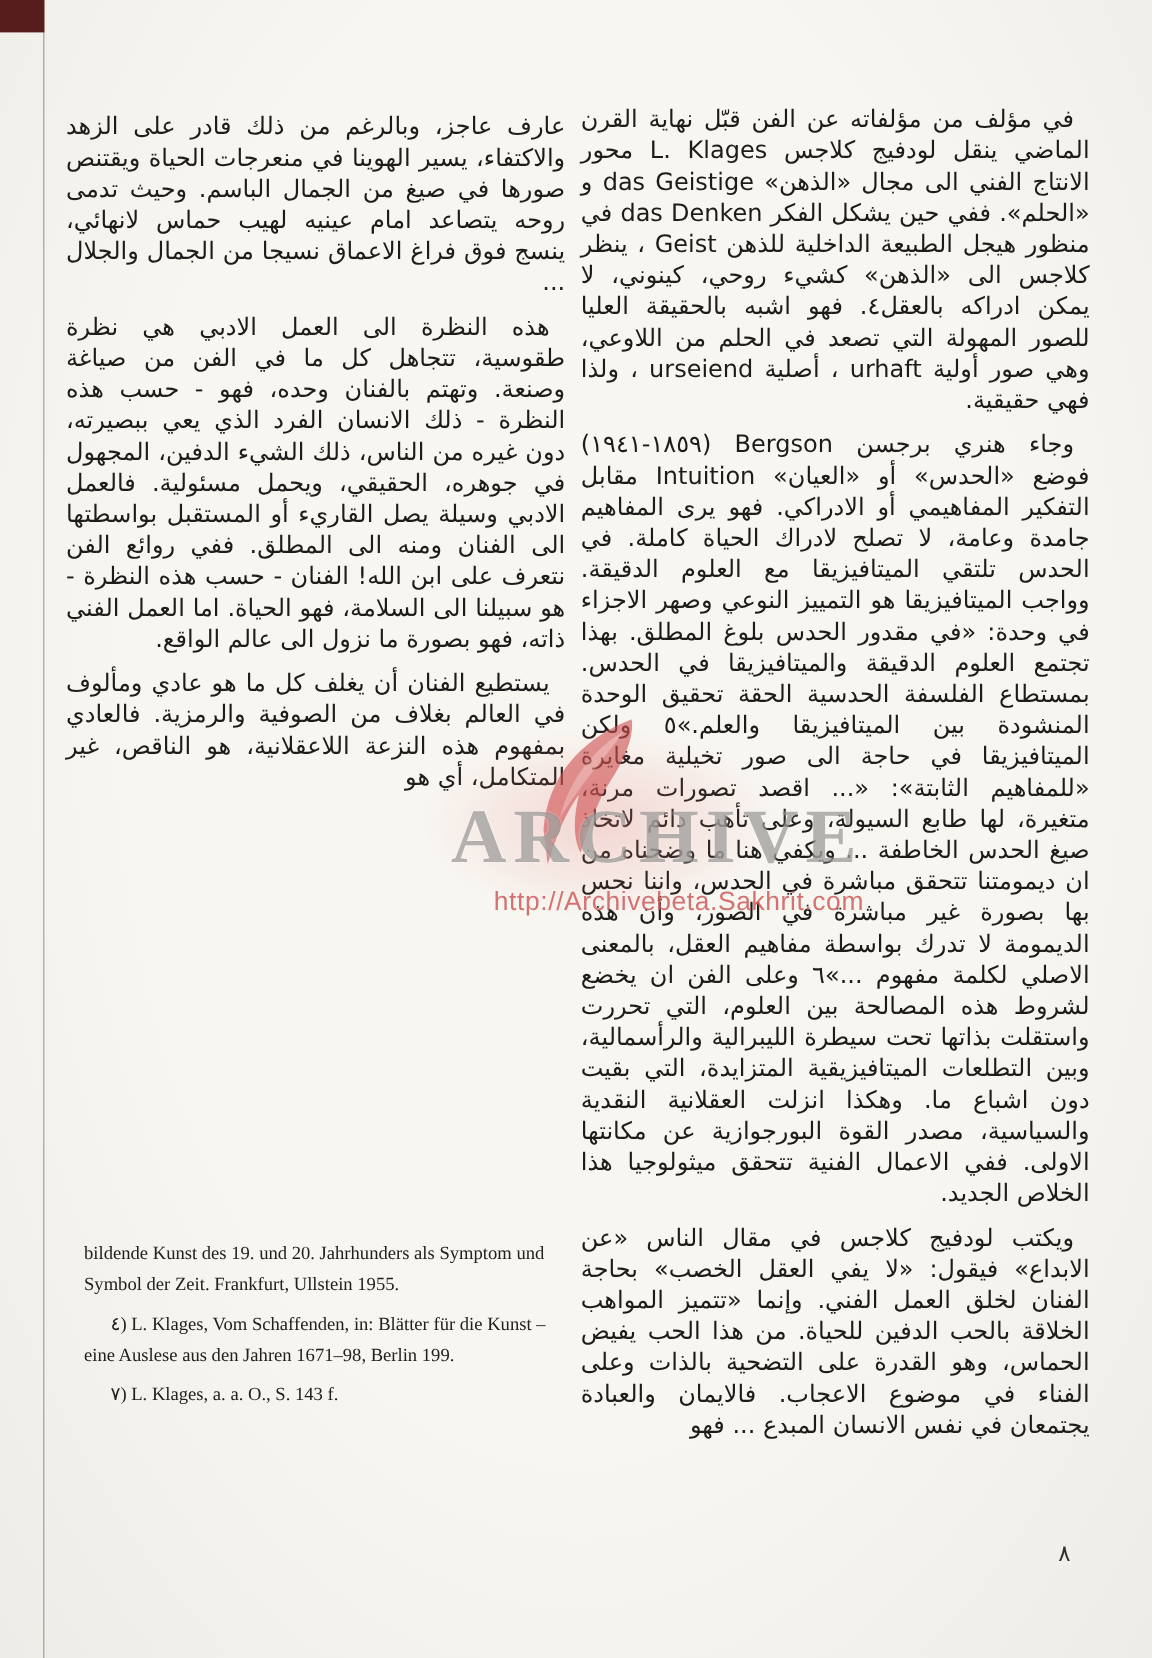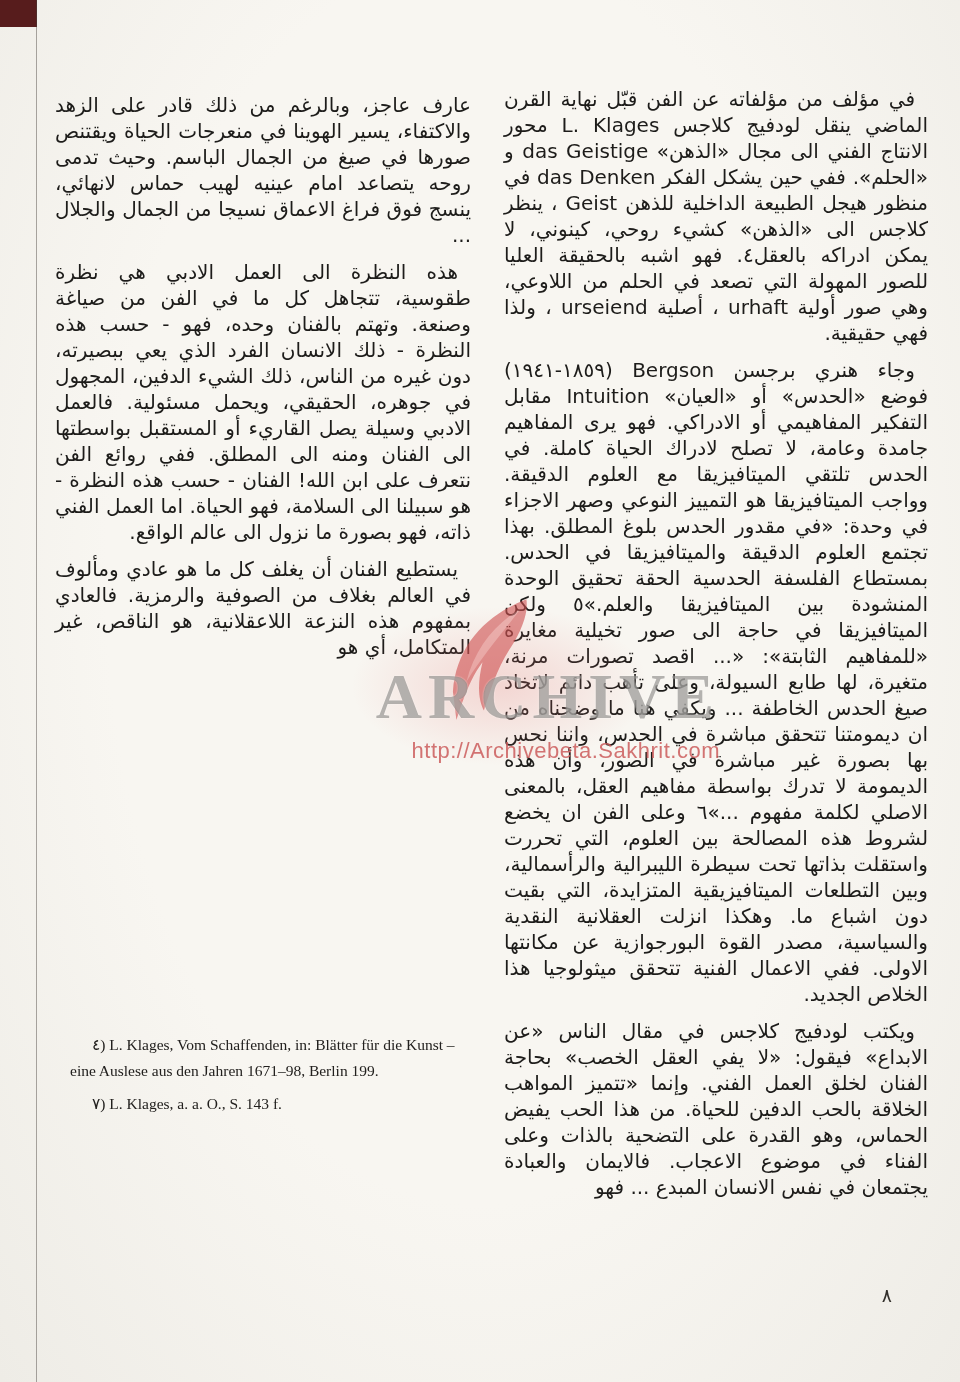--- a/index.html
+++ b/index.html
@@ -31,21 +31,21 @@
     position: absolute;
     direction: rtl;
     color: #1d1c1a;
     font-size: 20px;
     line-height: 26px;
     text-align: justify;
     z-index: 1;
   }
   .col p { margin: 0 0 11px; text-indent: 13px; }
   .col p:last-child { margin-bottom: 0; }
-  .col-right { top: 86px;  right: 32px; width: 424px; }
+  .col-right { top: 86px;  right: 52px; width: 424px; }
   .col-left  { top: 92px;  left: 55px;  width: 416px; }
   .col-left p.continuation { text-indent: 0; }
   
   .footnotes {
     position: absolute; left: 70px; top: 1032px; width: 404px;
     direction: ltr;
     font-family: "Liberation Serif", "DejaVu Sans", serif;
     font-size: 15.5px; line-height: 26px;
     color: #22201e;
     text-align: left;
@@ -112,19 +112,20 @@
     <p>ويكتب لودفيج كلاجس في مقال الناس «عن الابداع» فيقول: «لا يفي العقل الخصب» بحاجة الفنان لخلق العمل الفني. وإنما «تتميز المواهب الخلاقة بالحب الدفين للحياة. من هذا الحب يفيض الحماس، وهو القدرة على التضحية بالذات وعلى الفناء في موضوع الاعجاب. فالايمان والعبادة يجتمعان في نفس الانسان المبدع ... فهو</p>
   </section>
 
   <section class="col col-left">
     <p class="continuation">عارف عاجز، وبالرغم من ذلك قادر على الزهد والاكتفاء، يسير الهوينا في منعرجات الحياة ويقتنص صورها في صيغ من الجمال الباسم. وحيث تدمى روحه يتصاعد امام عينيه لهيب حماس لانهائي، ينسج فوق فراغ الاعماق نسيجا من الجمال والجلال ...</p>
     <p>هذه النظرة الى العمل الادبي هي نظرة طقوسية، تتجاهل كل ما في الفن من صياغة وصنعة. وتهتم بالفنان وحده، فهو - حسب هذه النظرة - ذلك الانسان الفرد الذي يعي ببصيرته، دون غيره من الناس، ذلك الشيء الدفين، المجهول في جوهره، الحقيقي، ويحمل مسئولية. فالعمل الادبي وسيلة يصل القاريء أو المستقبل بواسطتها الى الفنان ومنه الى المطلق. ففي روائع الفن نتعرف على ابن الله! الفنان - حسب هذه النظرة - هو سبيلنا الى السلامة، فهو الحياة. اما العمل الفني ذاته، فهو بصورة ما نزول الى عالم الواقع.</p>
     <p>يستطيع الفنان أن يغلف كل ما هو عادي ومألوف في العالم بغلاف من الصوفية والرمزية. فالعادي بمفهوم هذه النزعة اللاعقلانية، هو الناقص، غير المتكامل، أي هو</p>
   </section>
 
   <div class="footnotes">
+    <p class="fn">‎bildende Kunst des 19. und 20. Jahrhunders als Symptom und Symbol der Zeit. Frankfurt, Ullstein 1955.</p>
     <p class="fn fn-num">‎٤) L. Klages, Vom Schaffenden, in: Blätter für die Kunst – eine Auslese aus den Jahren 1671–98, Berlin 199.</p>
     <p class="fn fn-num">‎٧) L. Klages, a. a. O., S. 143 f.</p>
   </div>
 
   <div class="page-number">٨</div>
 
 </div>
 
 </body></html>

